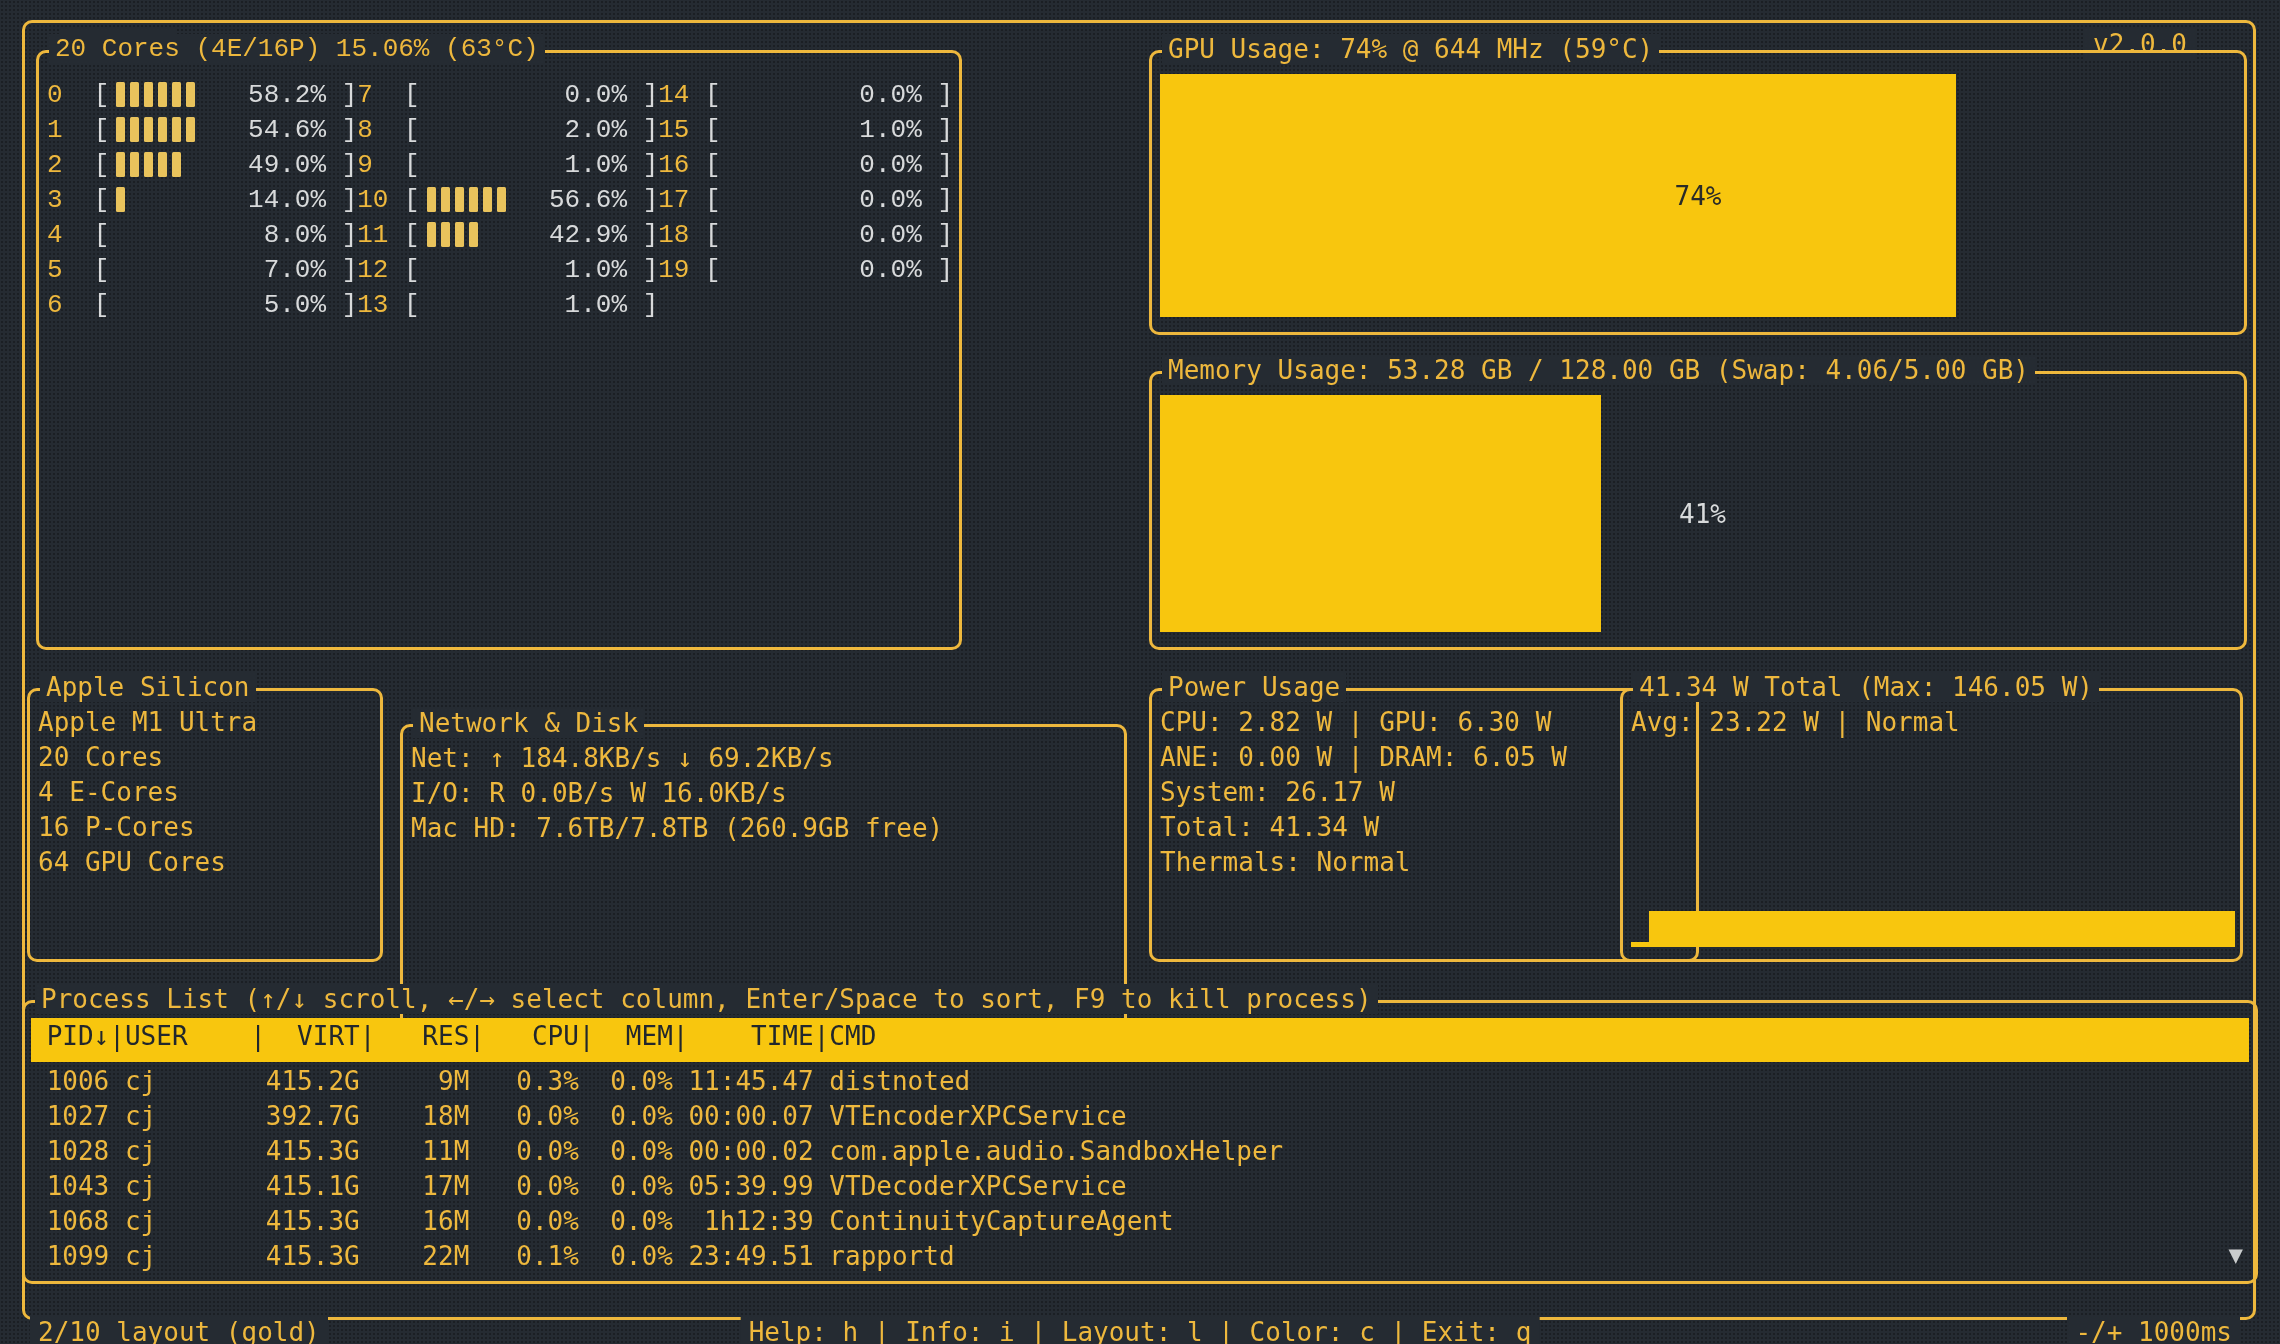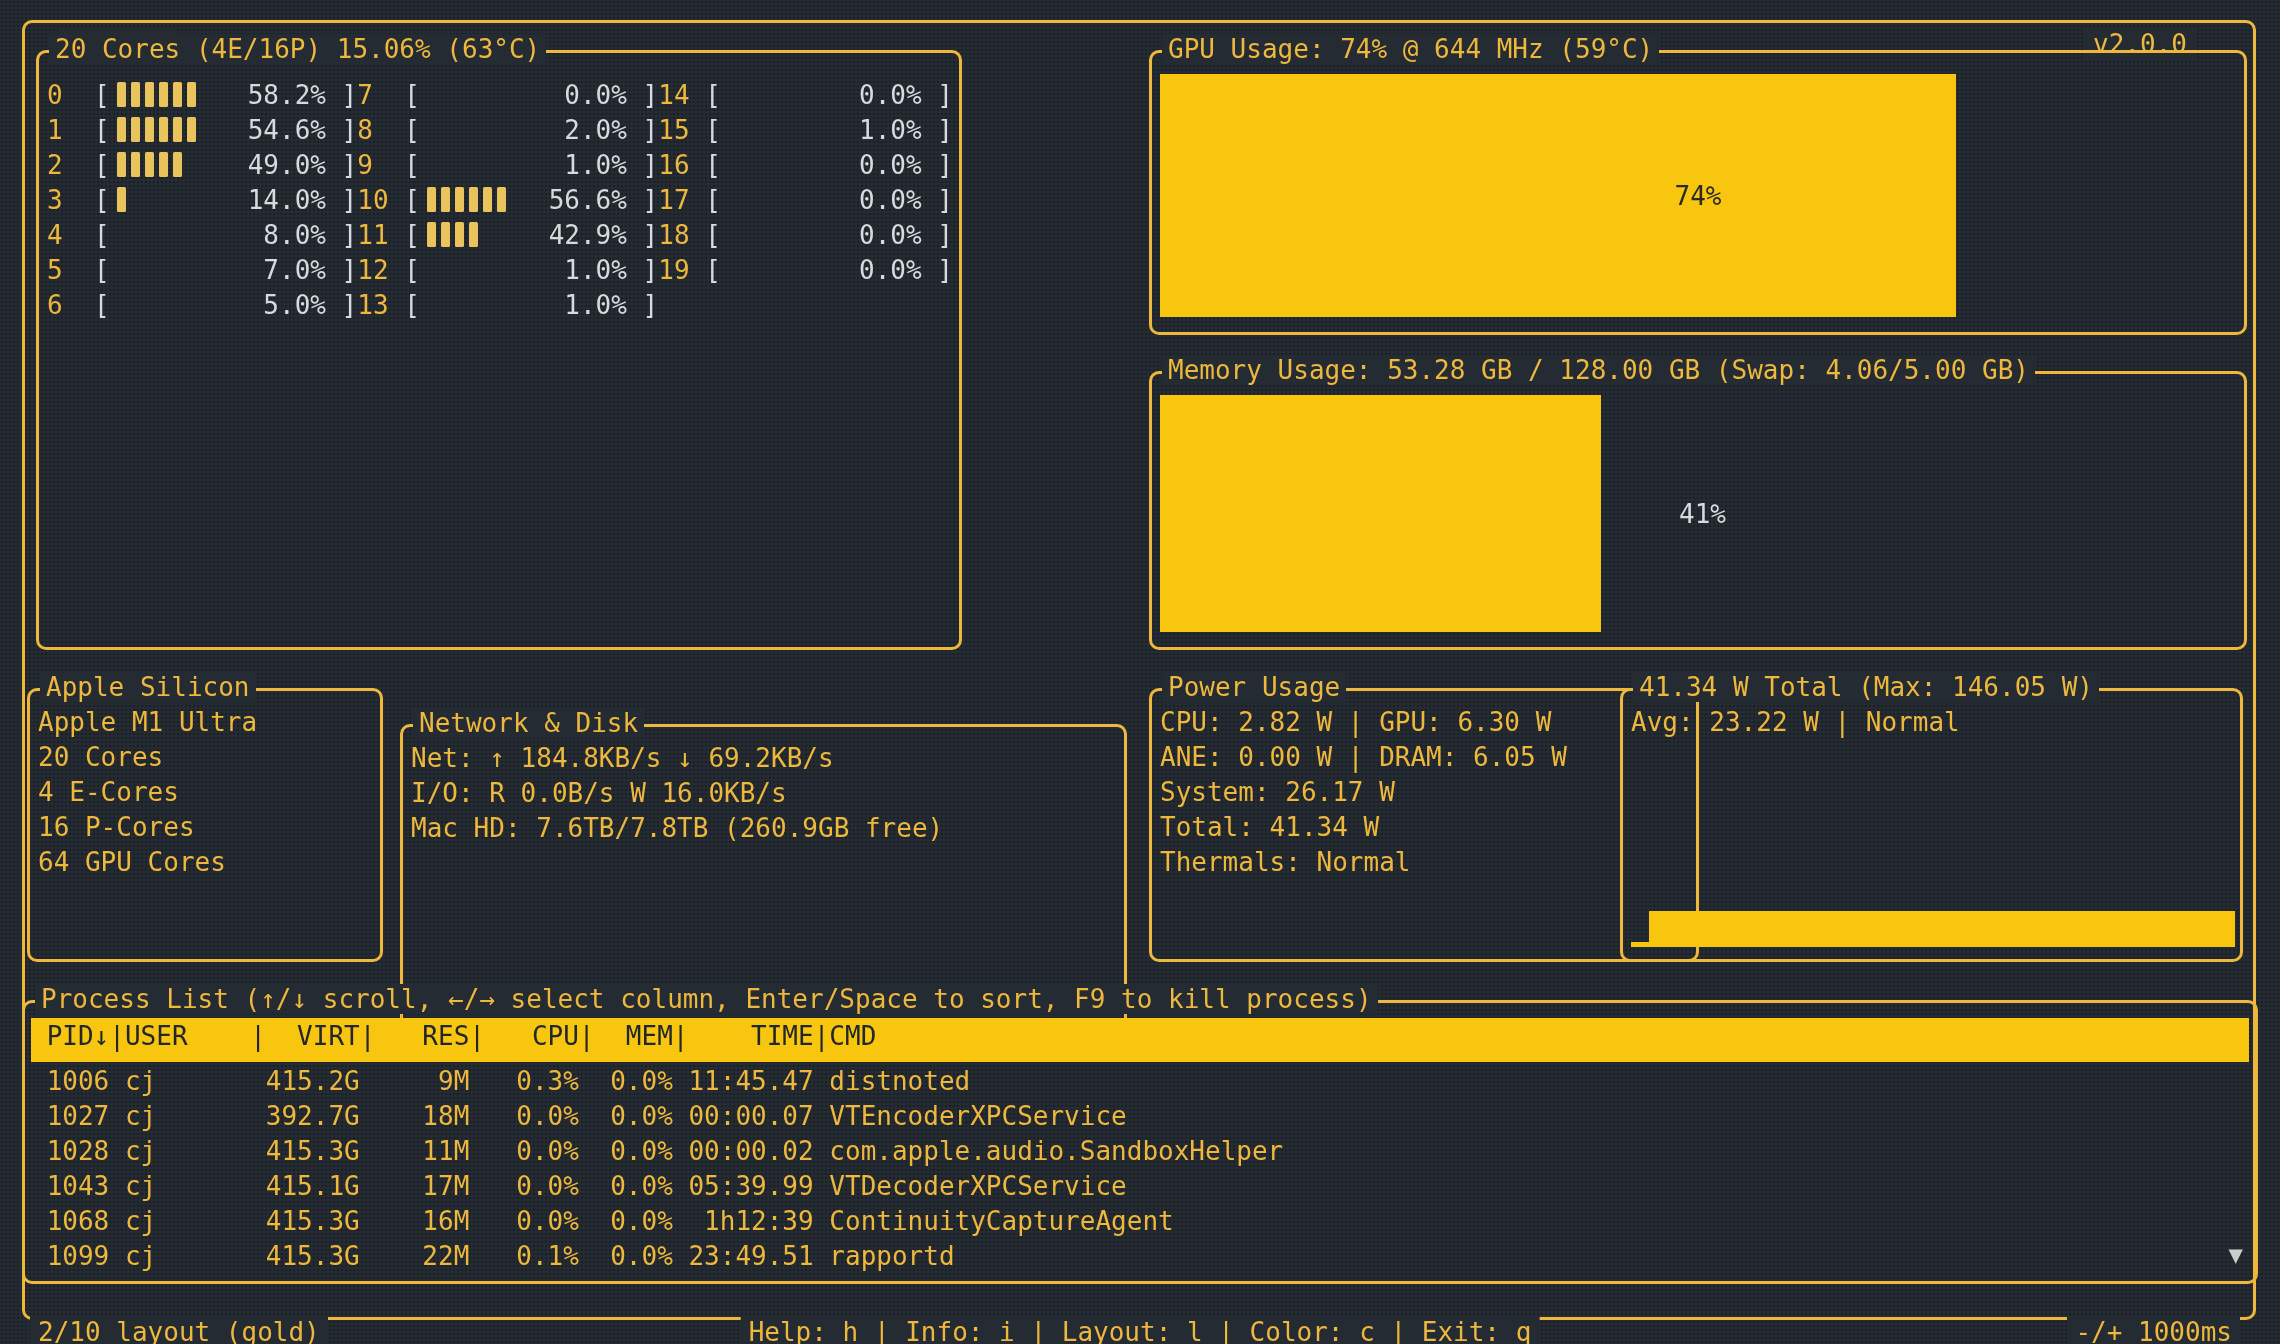--- a/index.html
+++ b/index.html
@@ -24,21 +24,21 @@
   .panel-title{
     position:absolute;top:-19px;left:10px;background-color:var(--bg);
     padding:0 6px;white-space:pre;color:var(--gold);
   }
   
   #outer{left:22px;top:20px;width:2234px;height:1300px;}
   .frame-label{position:absolute;background-color:var(--bg);padding:0 10px;height:34px;line-height:34px;white-space:pre;}
   #app-title{left:36px;top:4px;}
   #app-version{right:56px;top:4px;}
   
-  #cpu-panel{left:36px;top:50px;width:926px;height:600px;}
+  #cpu-panel{left:36px;top:50px;width:926px;height:600px;font-family:Liberation Mono, monospace;}
   #cpu-grid{display:grid;grid-template-columns:1fr 0.97fr 0.95fr;column-gap:0;padding:24px 6px 0 8px;}
   .core-row{height:35px;display:flex;align-items:center;white-space:pre;}
   .core-id{width:3ch;color:var(--gold);}
   .core-br{color:var(--white);}
   .core-bar{flex:1;display:flex;align-items:center;padding-left:7px;}
   .pip{width:9px;height:25px;margin-right:5px;background:var(--pip);border-radius:1.5px;}
   .core-pct{margin-left:auto;color:var(--white);text-align:right;}
   .core-close{color:var(--white);margin-left:1ch;}
   
   #gpu-panel{left:1149px;top:50px;width:1098px;height:285px;}

